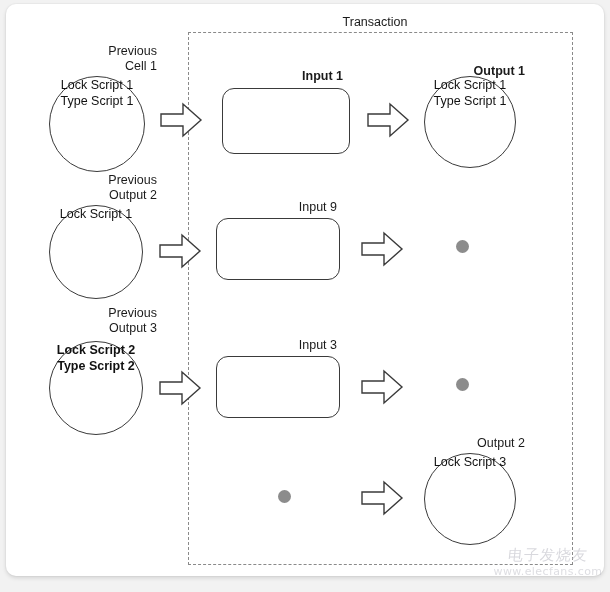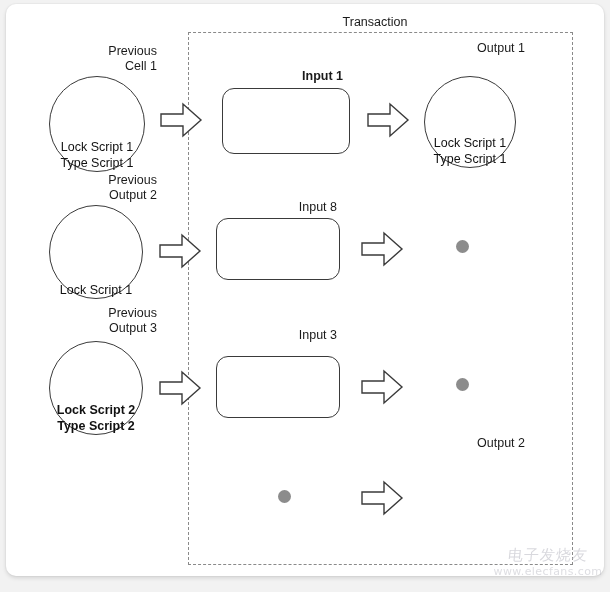--- a/index.html
+++ b/index.html
@@ -34,21 +34,21 @@
     text-align:center;
     font-size:12.5px;color:#1a1a1a;
     line-height:14px;
     white-space:nowrap;
   }
   .circle{
     position:absolute;
     border:1.2px solid #3a3a3a;
     border-radius:50%;
     background:#ffffff;
-    display:flex;align-items:flex-end;justify-content:center;
+    display:flex;align-items:flex-start;justify-content:center;
     box-sizing:border-box;
   }
   .circle .ctext{
     text-align:center;
     font-size:12.5px;color:#111;
     line-height:16px;
     white-space:pre-line;
   }
   .caption{
     position:absolute;
@@ -122,40 +122,40 @@
 
   <div class="caption" style="left:228px;top:69px;width:115px;font-weight:bold;">Input 1</div>
   <div class="rrect" style="left:222px;top:88px;width:128px;height:66px;"></div>
 
   <div class="arrow" style="left:366px;top:100px;">
     <svg viewBox="0 0 44 40" xmlns="http://www.w3.org/2000/svg">
       <polygon points="2,14 24,14 24,4 42,20 24,36 24,26 2,26" fill="#ffffff" stroke="#3a3a3a" stroke-width="1.4" stroke-linejoin="miter"></polygon>
     </svg>
   </div>
 
-  <div class="caption" style="left:415px;top:41px;width:110px;">Output 1</div>
+  <div class="caption" style="left:415px;top:64px;width:110px;font-weight:bold;">Output 1</div>
   <div class="circle" style="left:424px;top:76px;width:92px;height:92px;">
     <div class="ctext">Lock Script 1
 Type Script 1</div>
   </div>
 
   <div class="caption" style="left:47px;top:173px;width:110px;">Previous
 Output 2</div>
 
   <div class="circle" style="left:49px;top:205px;width:94px;height:94px;">
     <div class="ctext">Lock Script 1</div>
   </div>
 
   <div class="arrow" style="left:158px;top:231px;">
     <svg viewBox="0 0 44 40" xmlns="http://www.w3.org/2000/svg">
       <polygon points="2,14 24,14 24,4 42,20 24,36 24,26 2,26" fill="#ffffff" stroke="#3a3a3a" stroke-width="1.4" stroke-linejoin="miter"></polygon>
     </svg>
   </div>
 
-  <div class="caption" style="left:222px;top:200px;width:115px;">Input 8</div>
+  <div class="caption" style="left:222px;top:200px;width:115px;">Input 9</div>
   <div class="rrect" style="left:216px;top:218px;width:124px;height:62px;"></div>
 
   <div class="arrow" style="left:360px;top:229px;">
     <svg viewBox="0 0 44 40" xmlns="http://www.w3.org/2000/svg">
       <polygon points="2,14 24,14 24,4 42,20 24,36 24,26 2,26" fill="#ffffff" stroke="#3a3a3a" stroke-width="1.4" stroke-linejoin="miter"></polygon>
     </svg>
   </div>
 
   <div class="dot" style="left:456px;top:240px;"></div>
 
@@ -166,38 +166,41 @@
     <div class="ctext">Lock Script 2
 Type Script 2</div>
   </div>
 
   <div class="arrow" style="left:158px;top:368px;">
     <svg viewBox="0 0 44 40" xmlns="http://www.w3.org/2000/svg">
       <polygon points="2,14 24,14 24,4 42,20 24,36 24,26 2,26" fill="#ffffff" stroke="#3a3a3a" stroke-width="1.4" stroke-linejoin="miter"></polygon>
     </svg>
   </div>
 
-  <div class="caption" style="left:222px;top:328px;width:115px;">Input 3</div>
+  <div class="caption" style="left:222px;top:338px;width:115px;">Input 3</div>
   <div class="rrect" style="left:216px;top:356px;width:124px;height:62px;"></div>
 
   <div class="arrow" style="left:360px;top:367px;">
     <svg viewBox="0 0 44 40" xmlns="http://www.w3.org/2000/svg">
       <polygon points="2,14 24,14 24,4 42,20 24,36 24,26 2,26" fill="#ffffff" stroke="#3a3a3a" stroke-width="1.4" stroke-linejoin="miter"></polygon>
     </svg>
   </div>
 
   <div class="dot" style="left:456px;top:378px;"></div>
 
   <div class="dot" style="left:278px;top:490px;"></div>
 
   <div class="arrow" style="left:360px;top:478px;">
     <svg viewBox="0 0 44 40" xmlns="http://www.w3.org/2000/svg">
       <polygon points="2,14 24,14 24,4 42,20 24,36 24,26 2,26" fill="#ffffff" stroke="#3a3a3a" stroke-width="1.4" stroke-linejoin="miter"></polygon>
     </svg>
   </div>
 
   <div class="caption" style="left:415px;top:436px;width:110px;">Output 2</div>
+  <div class="circle" style="left:424px;top:453px;width:92px;height:92px;">
+    <div class="ctext">Lock Script 3</div>
+  </div>
 
   <div class="wm">
     <div class="wm-cn">电子发烧友</div>
     <div class="wm-url">www.elecfans.com</div>
   </div>
 </div>
 
 </body></html>

